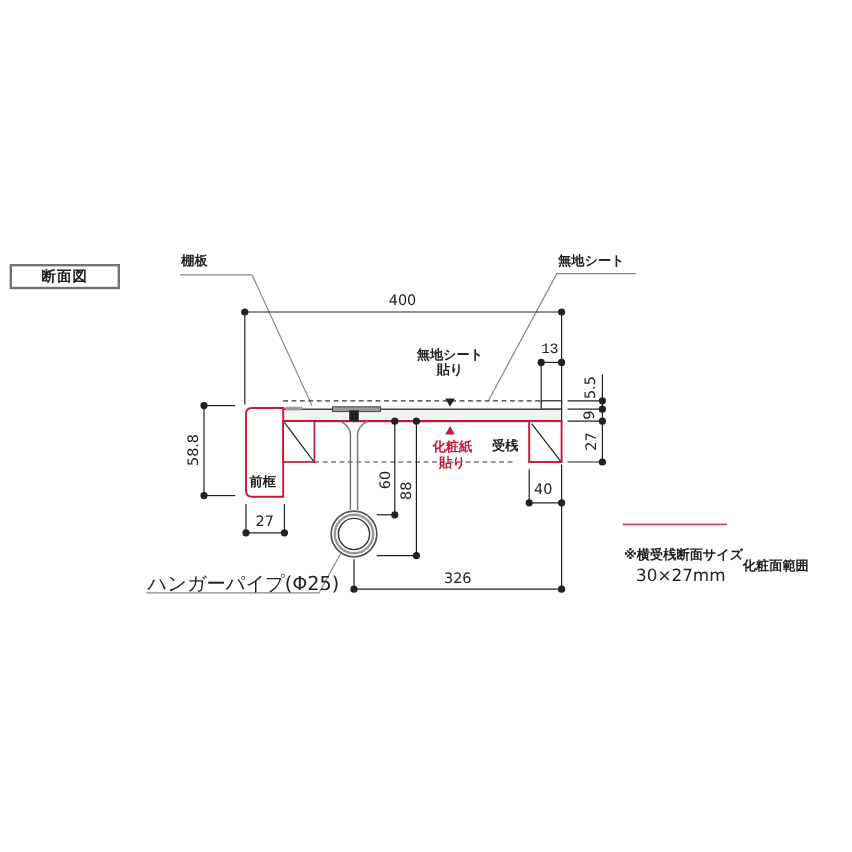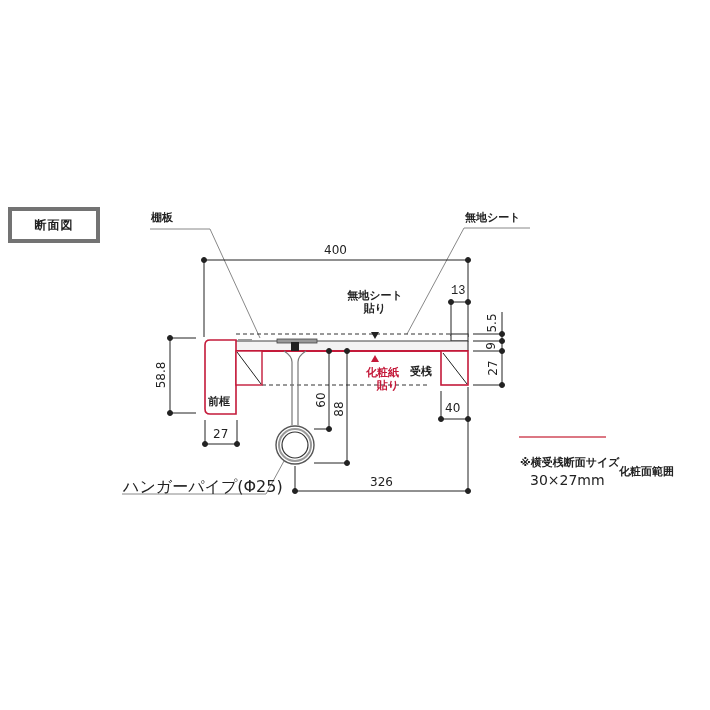--- a/index.html
+++ b/index.html
@@ -1,18 +1,18 @@
 <!DOCTYPE html>
 <html><head>
   <meta charset="utf-8">
   <style>
     html, body { margin: 0; padding: 0; background: #ffffff; }
     body { width: 710px; height: 710px; position: relative; overflow: hidden; font-family: "DejaVu Sans", sans-serif; }
     svg { position: absolute; left: 0; top: 0; }
-    .title-box { position: absolute; left: 8px; top: 207px; width: 92px; height: 36px; border: 4px solid #737373; box-sizing: border-box; display: flex; align-items: center; justify-content: center; font-size: 12px; font-weight: bold; color: #222; letter-spacing: 1px; }
+    .title-box { position: absolute; left: 8px; top: 220px; width: 92px; height: 21px; border: 2px solid #737373; box-sizing: border-box; display: flex; align-items: center; justify-content: center; font-size: 12px; font-weight: bold; color: #222; letter-spacing: 1px; }
     .lbl { position: absolute; font-size: 11px; color: #222; white-space: nowrap; line-height: 1.15; }
     .lbl.bold { font-weight: bold; }
     .lbl.red { color: #c41a3a; font-weight: bold; }
     .lbl.center { text-align: center; }
     .dim { position: absolute; font-family: "DejaVu Sans", sans-serif; font-size: 12px; color: #222; white-space: nowrap; }
     .dim.vert { transform: rotate(-90deg); transform-origin: center center; }
     .legend-note { position: absolute; left: 520px; top: 456px; font-size: 11px; font-weight: bold; color: #222; line-height: 1.35; }
   </style>
 </head>
 <body>
@@ -152,21 +152,21 @@
 </svg>
 
 <div class="lbl bold" style="left:151px; top:212px;">棚板</div>
 <div class="lbl bold" style="left:465px; top:212px;">無地シート</div>
 
 <div class="lbl bold center" style="left:343px; top:290px; width:64px;">
   <div>無地シート</div>
   <div>貼り</div>
 </div>
 
-<div class="lbl red center" style="left:355px; top:367px; width:44px;text-align:right;">
+<div class="lbl red center" style="left:355px; top:367px; width:44px;">
   <div>化粧紙</div>
   <div>貼り</div>
 </div>
 
 <div class="lbl bold" style="left:410px; top:366px;">受桟</div>
 <div class="lbl bold" style="left:208px; top:396px;">前框</div>
 <div class="lbl" style="left:123px; top:478px; font-size:16px;">ハンガーパイプ(Φ25)</div>
 
 <div class="dim" style="left:324px; top:243px;">400</div>
 <div class="dim" style="left:451px; top:284px;font-family:Liberation Mono, monospace;">13</div>

